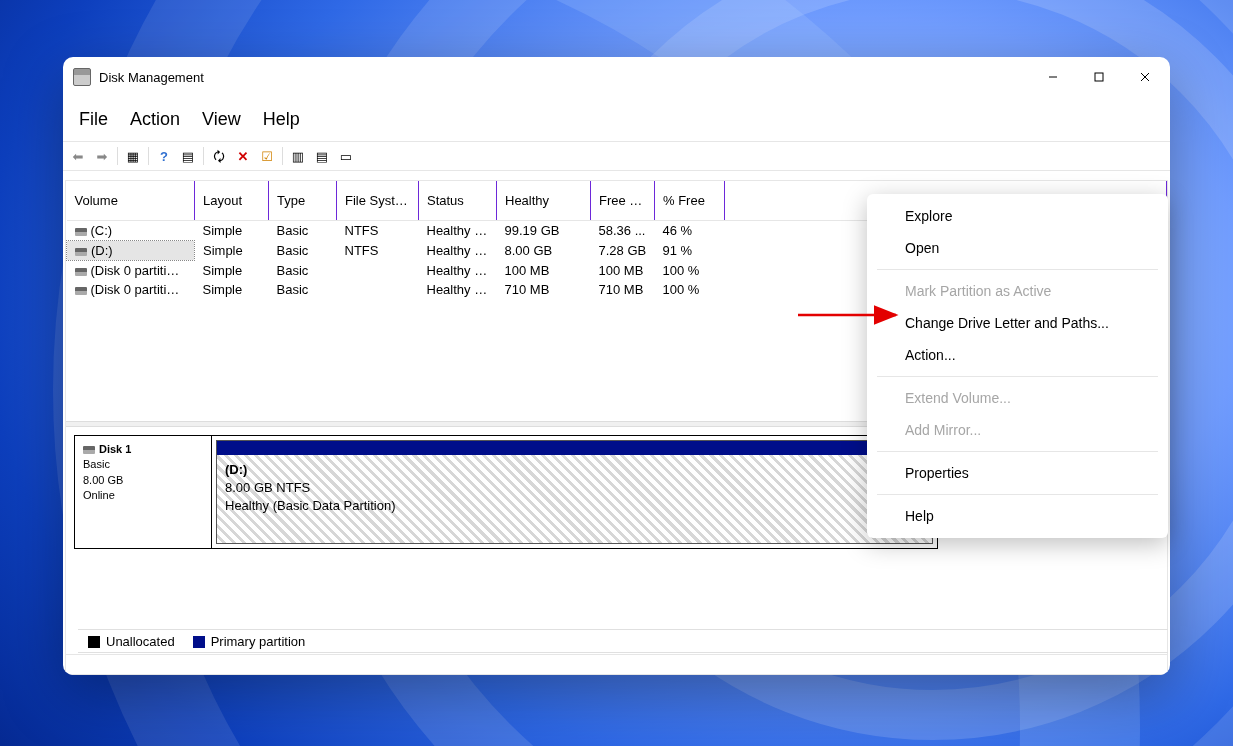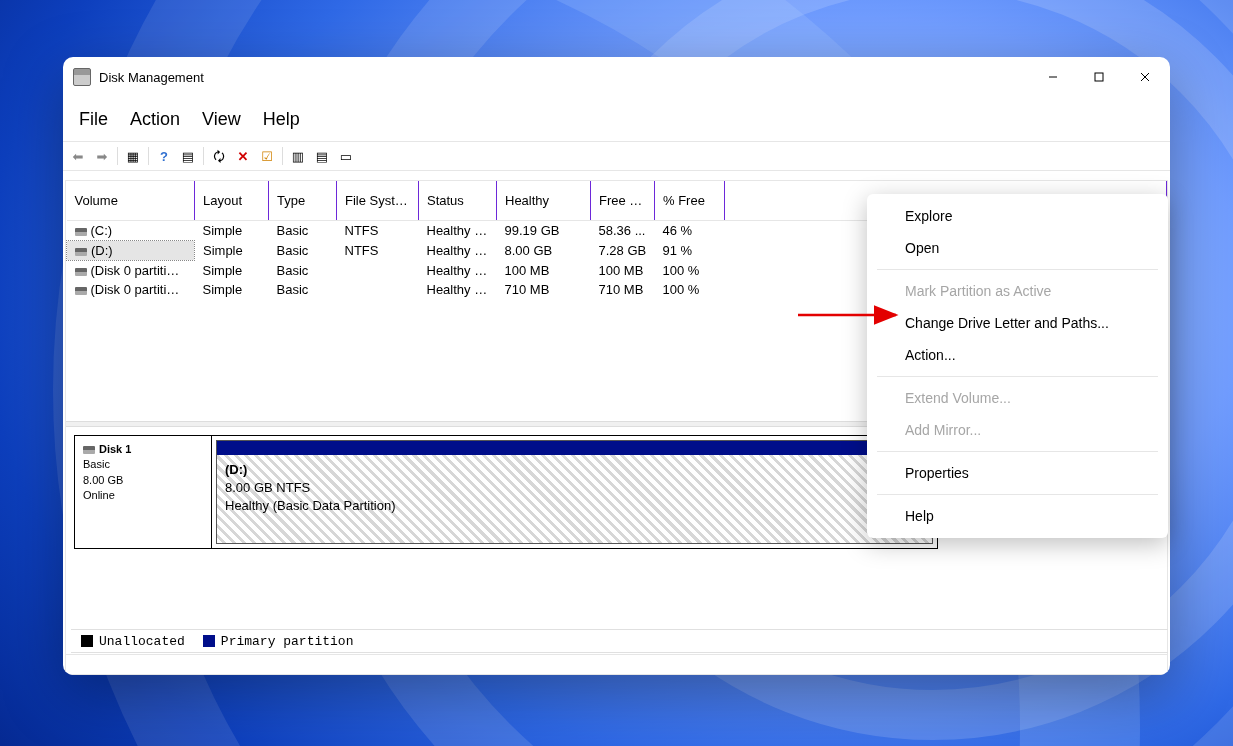--- a/index.html
+++ b/index.html
@@ -41,21 +41,21 @@
   .diskrow { display:flex; border:1px solid #000; height:112px; width:862px;}
   .diskhdr { width:120px; padding:6px 8px; border-right:1px solid #000; font-size:11px; line-height:1.4;}
   .diskhdr b { font-weight:600; }
   .diskbar { flex:1; position:relative; }
   .partition { position:absolute; inset:4px; border:1px solid #555; }
   .part-top { height:14px; background:#000e8a; }
   .part-body { position:absolute; top:14px; left:0; right:0; bottom:0; padding:6px 8px; font-size:13px; line-height:1.4;
     background-image:repeating-linear-gradient(45deg,#fff,#fff 4px,#d7d7d7 4px,#d7d7d7 7px); }
   .part-body b { font-weight:600; }
 
-  .legend { position:absolute; left:8px; right:2px; bottom:22px; height:22px; border-top:1px solid #e0e0e0; border-bottom:1px solid #e0e0e0; display:flex; align-items:center; padding:0 10px; gap:18px; font-size:13px;font-family:Liberation Mono, monospace;}
+  .legend { position:absolute; left:15px; right:2px; bottom:22px; height:22px; border-top:1px solid #e0e0e0; border-bottom:1px solid #e0e0e0; display:flex; align-items:center; padding:0 10px; gap:18px; font-size:13px;}
   .sw { width:12px; height:12px; margin-right:6px; display:inline-block; vertical-align:middle;}
   .sw.unalloc { background:#000; }
   .sw.primary { background:#000e8a; }
 
   .statusbar { position:absolute; left:2px; right:2px; bottom:0; height:20px; border-top:1px solid #e6e6e6; }
 
   .ctxmenu { position:absolute; left:867px; top:194px; width:301px; background:#fff; border-radius:6px; box-shadow:0 6px 24px rgba(0,0,0,0.25); padding:6px 0; font-size:14px; z-index:50;}
   .ctxitem { padding:6px 14px 6px 38px; line-height:20px; }
   .ctxitem.disabled { color:#a6a6a6; }
   .ctxsep { height:1px; background:#e6e6e6; margin:5px 10px; }

